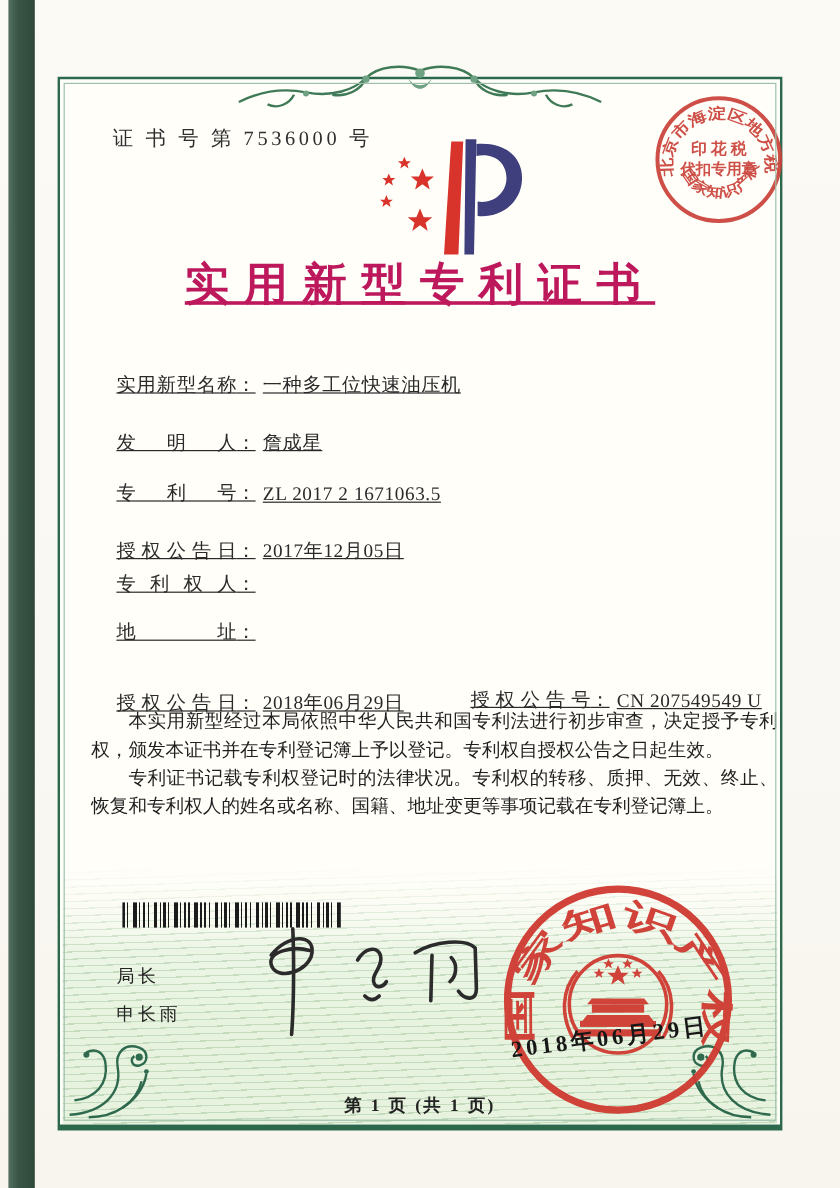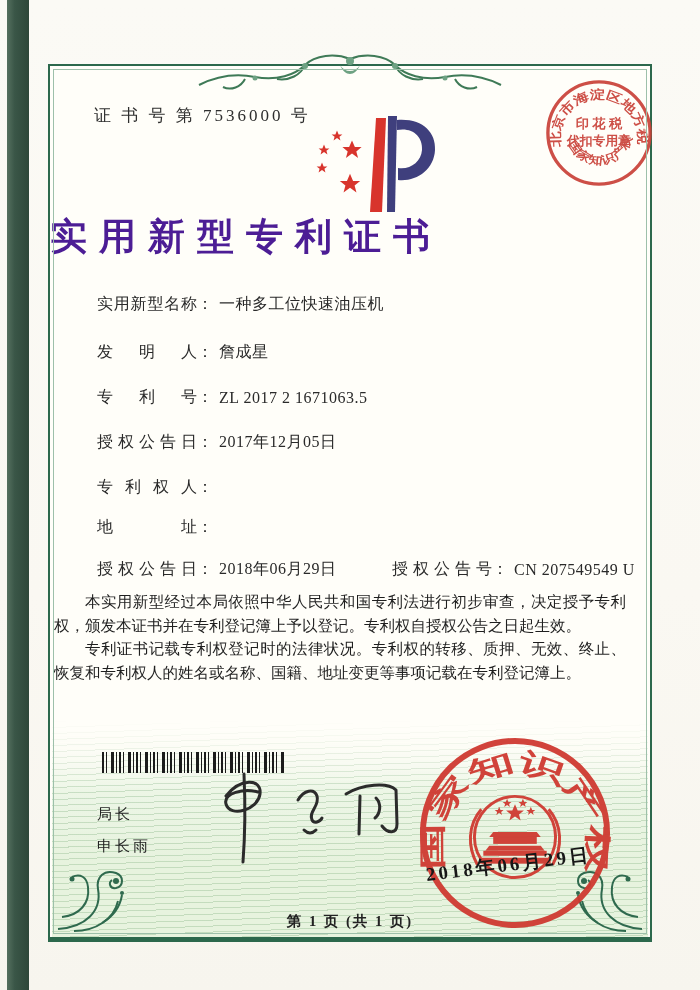--- a/index.html
+++ b/index.html
@@ -18,28 +18,28 @@
     border:1px solid #9dc0aa;pointer-events:none;}
   .guilloche{position:absolute;left:2px;right:2px;bottom:0;height:216px;
     background-image:
       repeating-linear-gradient(178deg, rgba(104,160,104,0.28) 0 1px, rgba(104,160,104,0) 1px 6px),
       linear-gradient(180deg, rgba(233,244,226,0) 0, rgba(233,244,226,0.85) 70px, #e7f3de 140px);
     -webkit-mask-image:linear-gradient(180deg,transparent 0,#000 70px);
     mask-image:linear-gradient(180deg,transparent 0,#000 70px);}
   .certno{position:absolute;left:44px;top:38px;font-size:17px;letter-spacing:3px;color:#2e2e2e;}
   .stamp{position:absolute;left:492px;top:10px;width:114px;height:114px;opacity:.92;}
   .logo{position:absolute;left:250px;top:46px;width:142px;height:106px;}
-  .title{position:absolute;left:0;top:146px;width:100%;text-align:left;
-    font-size:37px;font-weight:600;letter-spacing:12px;color:#4c1d95;}
-  .field{position:absolute;font-size:16px;color:#2a2a2a;display:flex;align-items:center;}
+  .title{position:absolute;left:0;top:146px;width:100%;text-align:center;
+    font-size:37px;font-weight:600;letter-spacing:12px;color:#be185d;text-decoration:underline;}
+  .field{position:absolute;font-size:16px;color:#2a2a2a;display:flex;align-items:flex-end;text-decoration:underline;}
   .flabel{display:inline-block;width:100px;text-align:justify;text-align-last:justify;flex:0 0 100px;}
   .colon{flex:0 0 auto;margin-right:6px;}
-  .fvalue{letter-spacing:.5px;}
+  .fvalue{letter-spacing:.5px;margin-top:17px;}
   .fvalue.addr{width:432px;line-height:25px;}
-  .bodytext{position:absolute;left:4px;top:524px;width:572px;font-size:15.5px;
+  .bodytext{position:absolute;left:26px;top:524px;width:572px;font-size:15.5px;
     line-height:23.5px;text-align:justify;color:#1f1f1f;font-family:Liberation Serif, serif;}
   .bodytext p{margin:0;text-indent:2em;}
   .barcode{position:absolute;left:52px;top:686px;width:182px;height:21px;
     background:repeating-linear-gradient(90deg,
       #1b1b1b 0 2px,transparent 2px 4px,#1b1b1b 4px 5px,transparent 5px 9px,
       #1b1b1b 9px 12px,transparent 12px 14px,#1b1b1b 14px 15px,transparent 15px 17px);}
   .signoff{position:absolute;left:47px;top:732px;font-size:15px;letter-spacing:3px;color:#222;line-height:32px;}
   .signature{position:absolute;left:150px;top:700px;width:215px;height:105px;}
   .bigseal{position:absolute;left:366px;top:668px;width:198px;height:198px;opacity:.95;}
   .sealdate{position:absolute;left:376px;top:796px;font-size:19px;font-weight:600;

